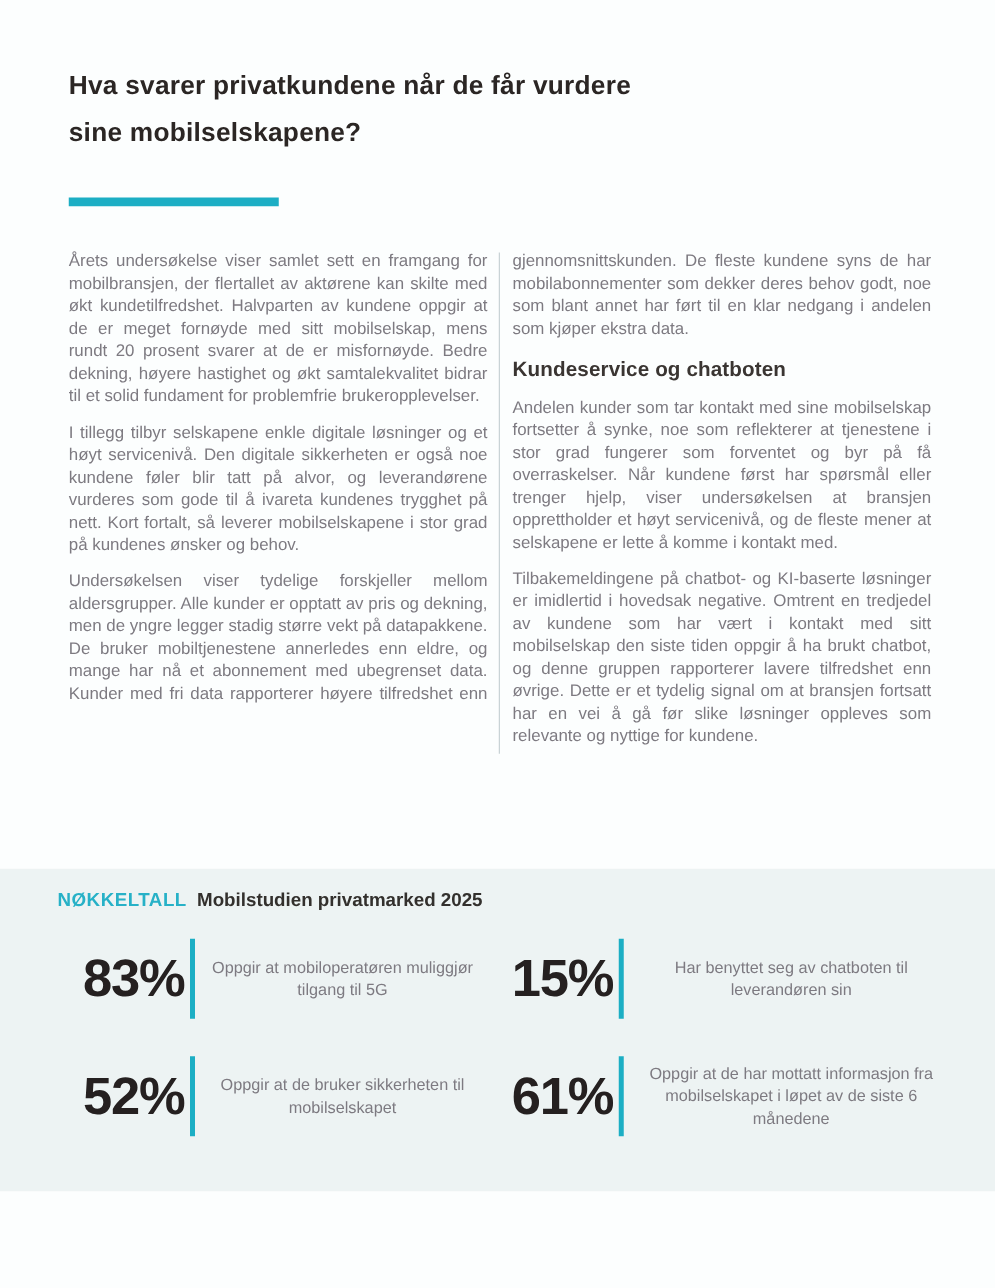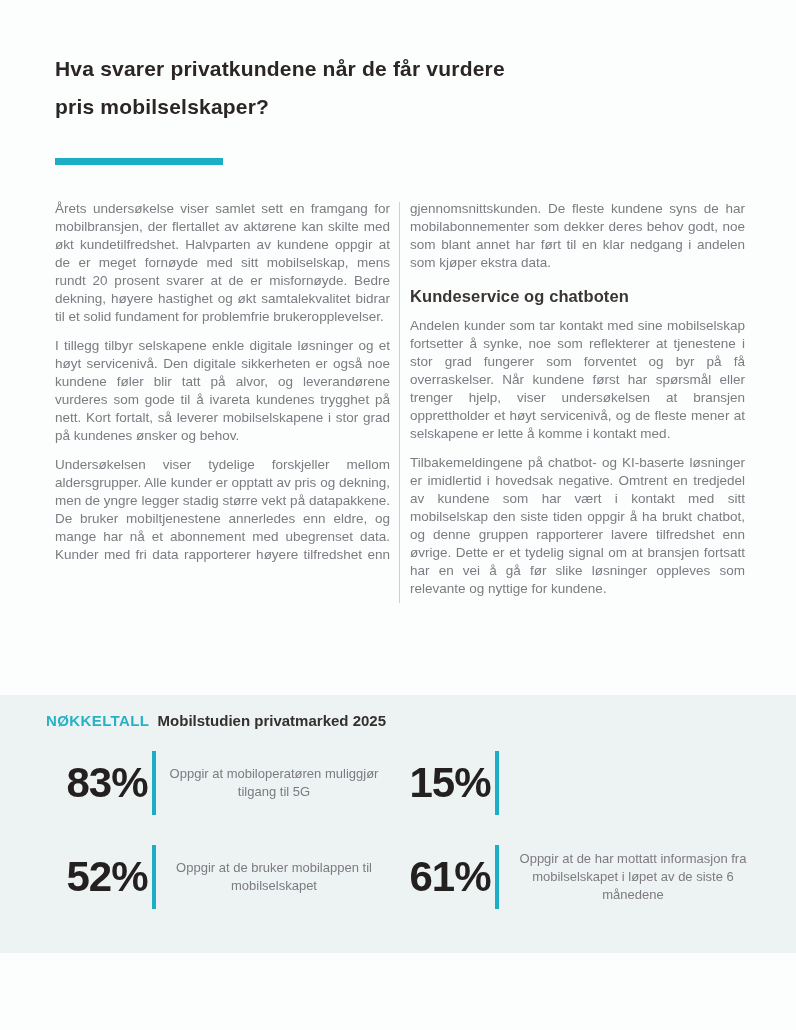--- a/index.html
+++ b/index.html
@@ -78,21 +78,21 @@
   .stat-col-left .stat-label{max-width:214px;}
   .stat-col-right .stat-label{max-width:246px;}
 </style>
 </head>
 <body>
 
 <div class="page">
 
   <h1 class="title">
     <span>Hva svarer privatkundene når de får vurdere</span>
-    <span>pris mobilselskaper?</span>
+    <span>sine mobilselskapene?</span>
   </h1>
   <div class="title-rule"></div>
 
   <div class="cols">
     <div class="col">
       <p>Årets undersøkelse viser samlet sett en framgang for mobilbransjen, der flertallet av aktørene kan skilte med økt kundetilfredshet. Halvparten av kundene oppgir at de er meget fornøyde med sitt mobilselskap, mens rundt 20 prosent svarer at de er misfornøyde. Bedre dekning, høyere hastighet og økt samtalekvalitet bidrar til et solid fundament for problemfrie brukeropplevelser.</p>
       <p>I tillegg tilbyr selskapene enkle digitale løsninger og et høyt servicenivå. Den digitale sikkerheten er også noe kundene føler blir tatt på alvor, og leverandørene vurderes som gode til å ivareta kundenes trygghet på nett. Kort fortalt, så leverer mobilselskapene i stor grad på kundenes ønsker og behov.</p>
       <p class="cont">Undersøkelsen viser tydelige forskjeller mellom aldersgrupper. Alle kunder er opptatt av pris og dekning, men de yngre legger stadig større vekt på datapakkene. De bruker mobiltjenestene annerledes enn eldre, og mange har nå et abonnement med ubegrenset data. Kunder med fri data rapporterer høyere tilfredshet enn</p>
     </div>
     <div class="col-divider"></div>
@@ -113,26 +113,27 @@
 
       <div class="stat stat-col-left">
         <div class="stat-value">83%</div>
         <div class="stat-bar"></div>
         <div class="stat-label">Oppgir at mobiloperatøren muliggjør tilgang til 5G</div>
       </div>
 
       <div class="stat stat-col-right">
         <div class="stat-value">15%</div>
         <div class="stat-bar"></div>
+        <div class="stat-label">Har benyttet seg av chatboten til leverandøren sin</div>
       </div>
 
       <div class="stat stat-col-left">
         <div class="stat-value">52%</div>
         <div class="stat-bar"></div>
-        <div class="stat-label">Oppgir at de bruker mobilappen til mobilselskapet</div>
+        <div class="stat-label">Oppgir at de bruker sikkerheten til mobilselskapet</div>
       </div>
 
       <div class="stat stat-col-right">
         <div class="stat-value">61%</div>
         <div class="stat-bar"></div>
         <div class="stat-label">Oppgir at de har mottatt informasjon fra mobilselskapet i løpet av de siste 6 månedene</div>
       </div>
 
     </div>
   </section>

